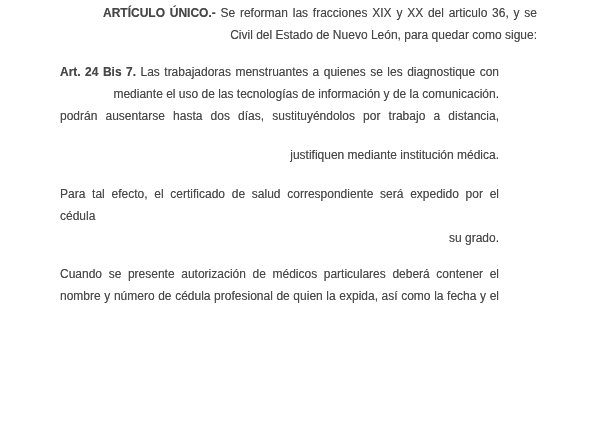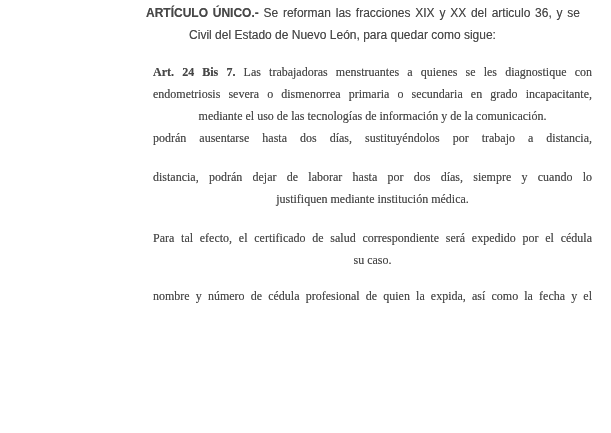--- a/index.html
+++ b/index.html
@@ -17,36 +17,34 @@
     position: relative;
     width: 611px;
     height: 433px;
     padding-top: 2px;
     box-sizing: border-box;
     color: var(--text-color, #454545);
     font-size: 12px;
     line-height: 22px;
     
     text-shadow: 0 0 0.5px rgba(70,70,70,0.55);
-    padding-left: 43px;
   }
   .para {
     margin: 0 0 0 62px;
     width: 475px;
   }
   .para.indented {
-    margin-left: 110px;
+    margin-left: 60px;
     width: 439px;
-    font-family: Liberation Serif, serif;
   }
   .para.gap-15 { margin-bottom: 15px; }
   .para.gap-17 { margin-bottom: 17px; }
   .para.gap-14 { margin-bottom: 14px; }
   .line {
-    text-align: center;
+    text-align: right;
   }
   .line.j {
     text-align: justify;
     text-align-last: justify;
   }
   .line.first-indent {
     text-indent: 41px;
   }
   b.lead {
     font-weight: 700;
@@ -58,33 +56,32 @@
 
 <div class="page">
 
   <div class="para gap-15">
     <div class="line j first-indent"><b class="lead">ARTÍCULO ÚNICO.-</b><span> Se reforman las fracciones XIX y XX del articulo 36, y se</span></div>
     <div class="line">Civil del Estado de Nuevo León, para quedar como sigue:</div>
   </div>
 
   <div class="para indented gap-17">
     <div class="line j"><b class="lead">Art. 24 Bis 7.</b><span> Las trabajadoras menstruantes a quienes se les diagnostique con</span></div>
-    <div class="line j">endometriosis severa o dismenorrea primaria o secundaria en grado incapacitante,</div>
     <div class="line">mediante el uso de las tecnologías de información y de la comunicación.</div>
     <div class="line j">podrán ausentarse hasta dos días, sustituyéndolos por trabajo a distancia,</div>
   </div>
 
   <div class="para indented gap-17">
-    <div class="line j">distancia, podrán dejar de laborar hasta por dos días, siempre y cuando lo</div>
     <div class="line">justifiquen mediante institución médica.</div>
   </div>
 
   <div class="para indented gap-14">
     <div class="line j">Para tal efecto, el certificado de salud correspondiente será expedido por el cédula</div>
-    <div class="line">su caso.</div>
+    <div class="line">su grado.</div>
   </div>
 
   <div class="para indented">
+    <div class="line j">Cuando se presente autorización de médicos particulares deberá contener el</div>
     <div class="line j">nombre y número de cédula profesional de quien la expida, así como la fecha y el</div>
 
   </div>
 
 </div>
 
 </body></html>

